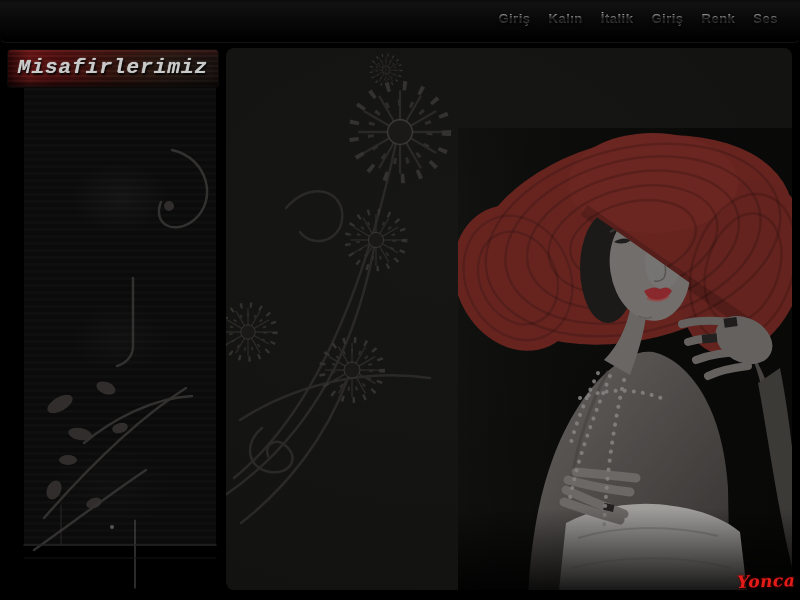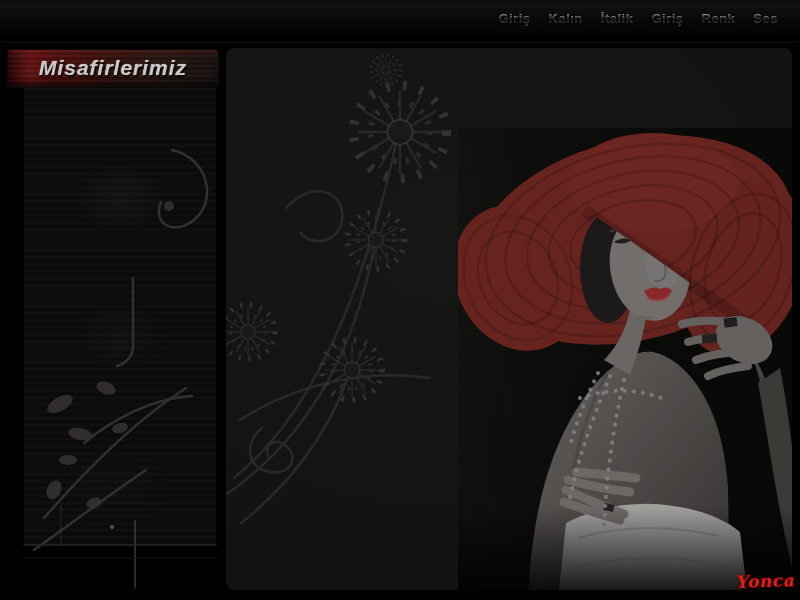--- a/index.html
+++ b/index.html
@@ -34,21 +34,21 @@
     background:linear-gradient(90deg,#2a0707 0%,#671616 10%,#521010 22%,#33150f 52%,#261913 76%,#191210 100%);
     box-shadow:inset 0 7px 9px -5px rgba(150,40,40,.35), inset 0 -9px 10px -6px #000, 0 0 0 1px #090909;
   }
   .side-header::before{
     content:"";position:absolute;inset:0;
     background:repeating-linear-gradient(180deg,rgba(255,255,255,.045) 0 2px,rgba(0,0,0,.28) 2px 5px);
     opacity:.5;
   }
   .side-title{
     position:relative;display:block;text-align:center;line-height:36px;
-    font-family:Liberation Sans, sans-serif;font-style:italic;font-weight:bold;
+    font-family:Liberation Mono, monospace;font-style:italic;font-weight:bold;
     font-size:21px;letter-spacing:1px;color:#c9c9c9;
     text-shadow:1px 2px 2px #000,0 0 1px #fff;
   }
   .side-body{
     position:absolute;left:24px;top:88px;width:192px;height:458px;
     background:#0b0b0b;
     background-image:
       repeating-linear-gradient(180deg,rgba(255,255,255,.014) 0 3px,rgba(0,0,0,.03) 3px 7px),
       radial-gradient(70px 50px at 50% 110px,rgba(44,44,44,.30),transparent 70%),
       radial-gradient(70px 50px at 50% 250px,rgba(38,38,38,.22),transparent 70%),

